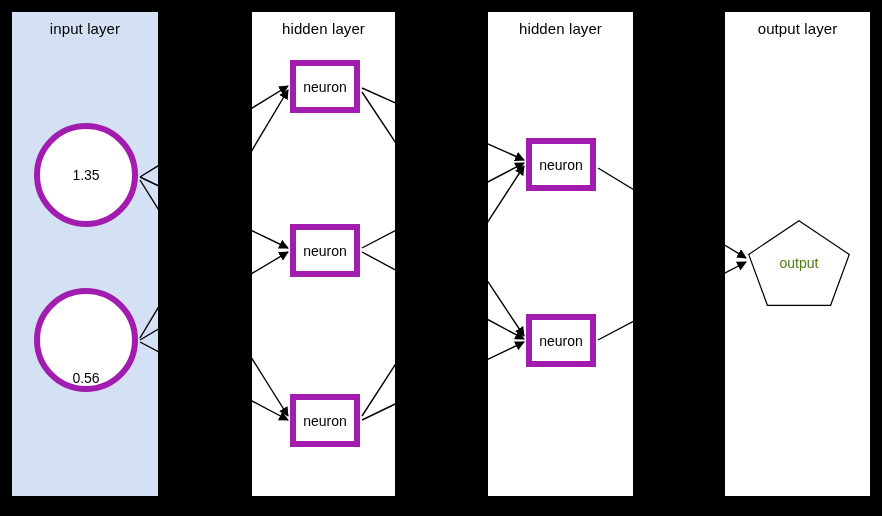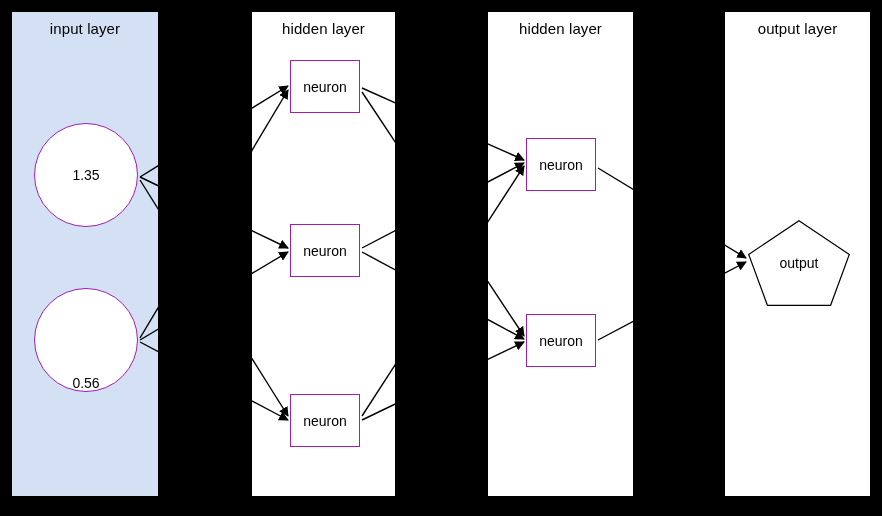--- a/index.html
+++ b/index.html
@@ -39,39 +39,39 @@
   }
   .node {
     position: absolute;
     box-sizing: border-box;
     display: flex;
     align-items: center;
     justify-content: center;
     color: #000000;
     font-size: 14px;
     background: #ffffff;
-    border: 1px solid #a21caf;
+    border: 6px solid #a21caf;
   }
   .node.circle {
     border-radius: 50%;
   }
   .node.pentagon {
     border: none;
     background: transparent;
   }
   .pent-shape {
     position: absolute;
     left: 0;
     top: 0;
   }
   .pent-label {
     position: relative;
     z-index: 2;
     font-size: 14px;
-    color: #000000;
+    color: #4d7c0f;
   }
 </style>
 </head>
 <body>
 
 <div id="canvas">
   <div id="layers-root">
       <div class="layer-panel" style="left: 12px; top: 12px; width: 146px; height: 484px; background: rgb(212, 225, 245);">
         <svg class="edge-svg" width="146" height="484">
           <defs>

